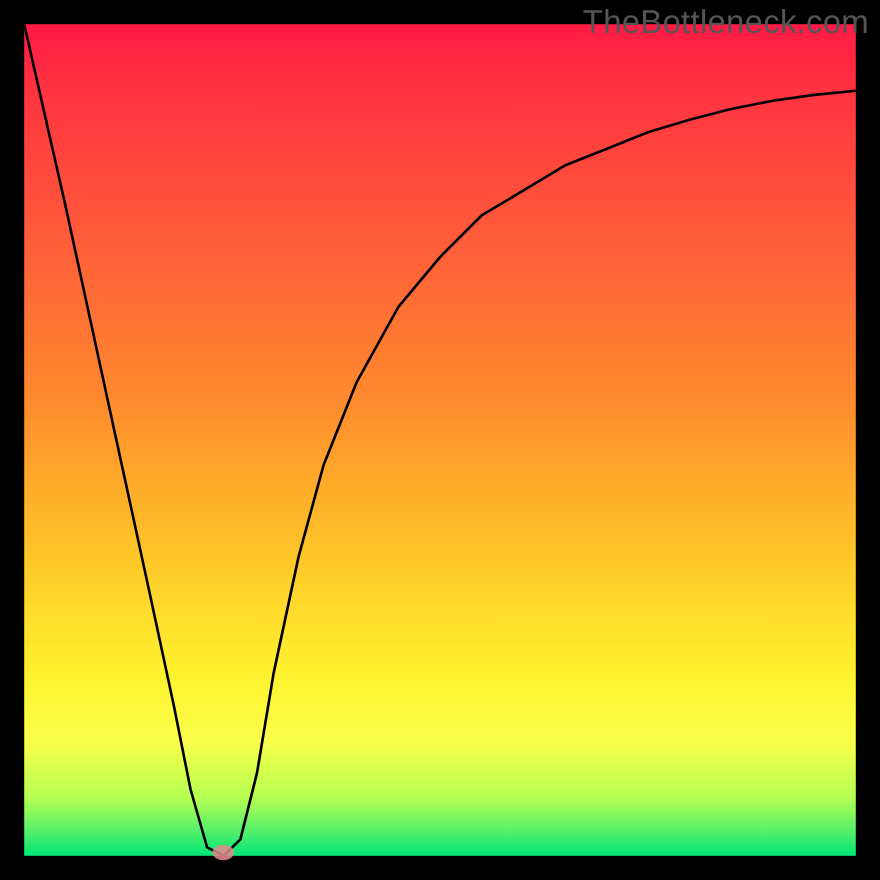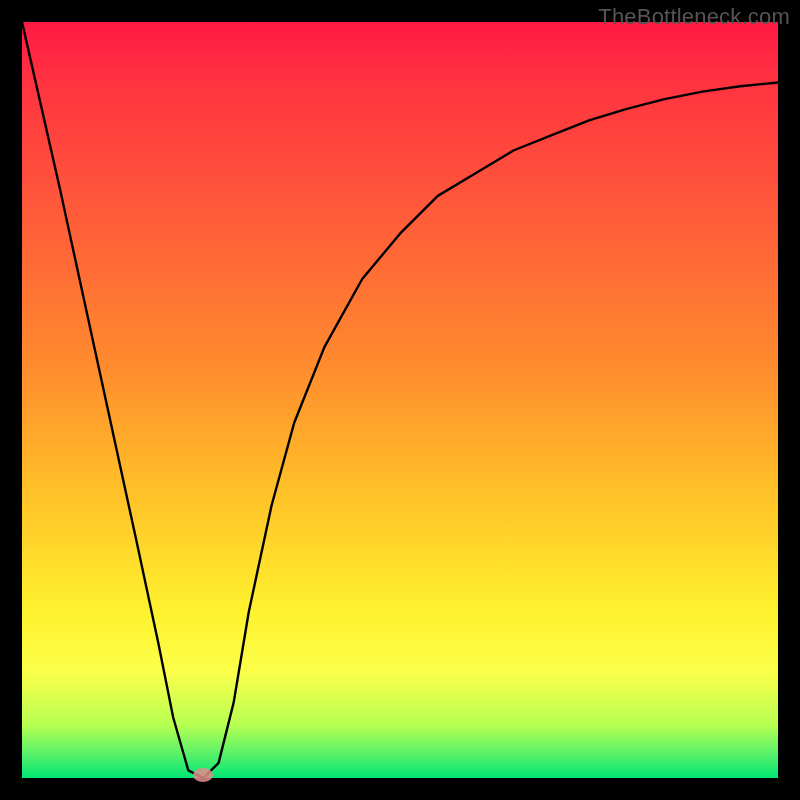--- a/index.html
+++ b/index.html
@@ -43,21 +43,21 @@
     left: 0;
     top: 0;
     width: 756px;
     height: 756px;
   }
   .watermark {
     position: absolute;
     top: 4px;
     right: 10px;
     color: #555;
-    font-size: 22px;
+    font-size: 30px;
     font-weight: 400;
     letter-spacing: 0.2px;
     font-family: Arial, Helvetica, sans-serif;
     user-select: none;
   }
   .dot {
     position: absolute;
     width: 20px;
     height: 14px;
     border-radius: 50%;

